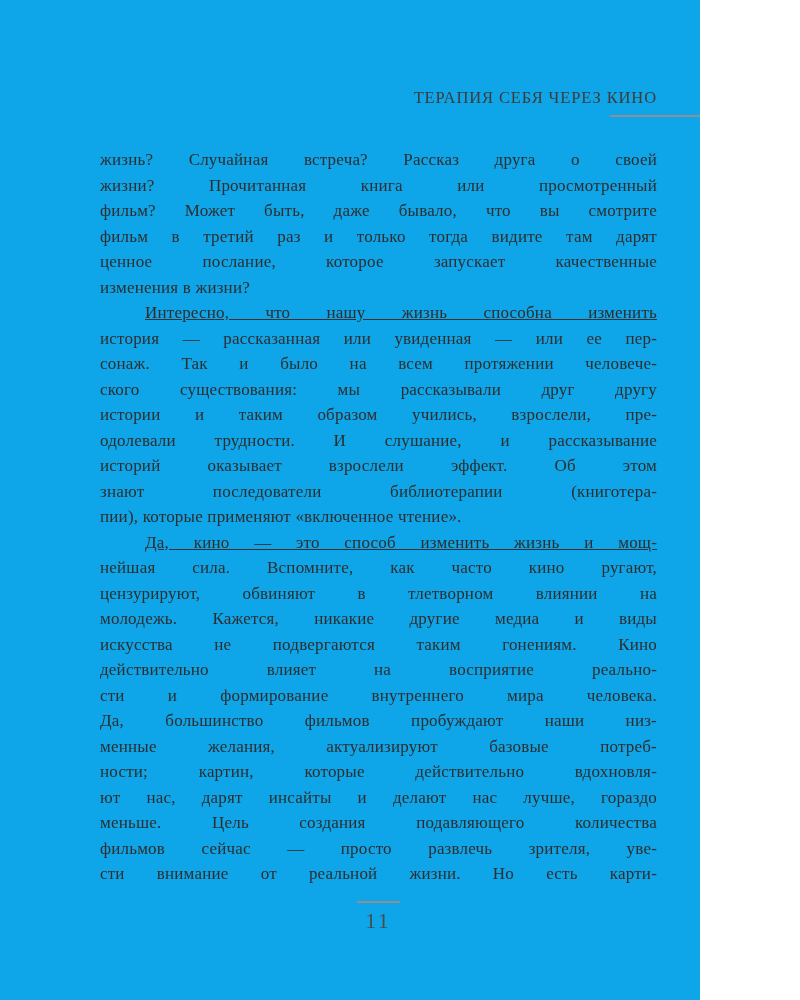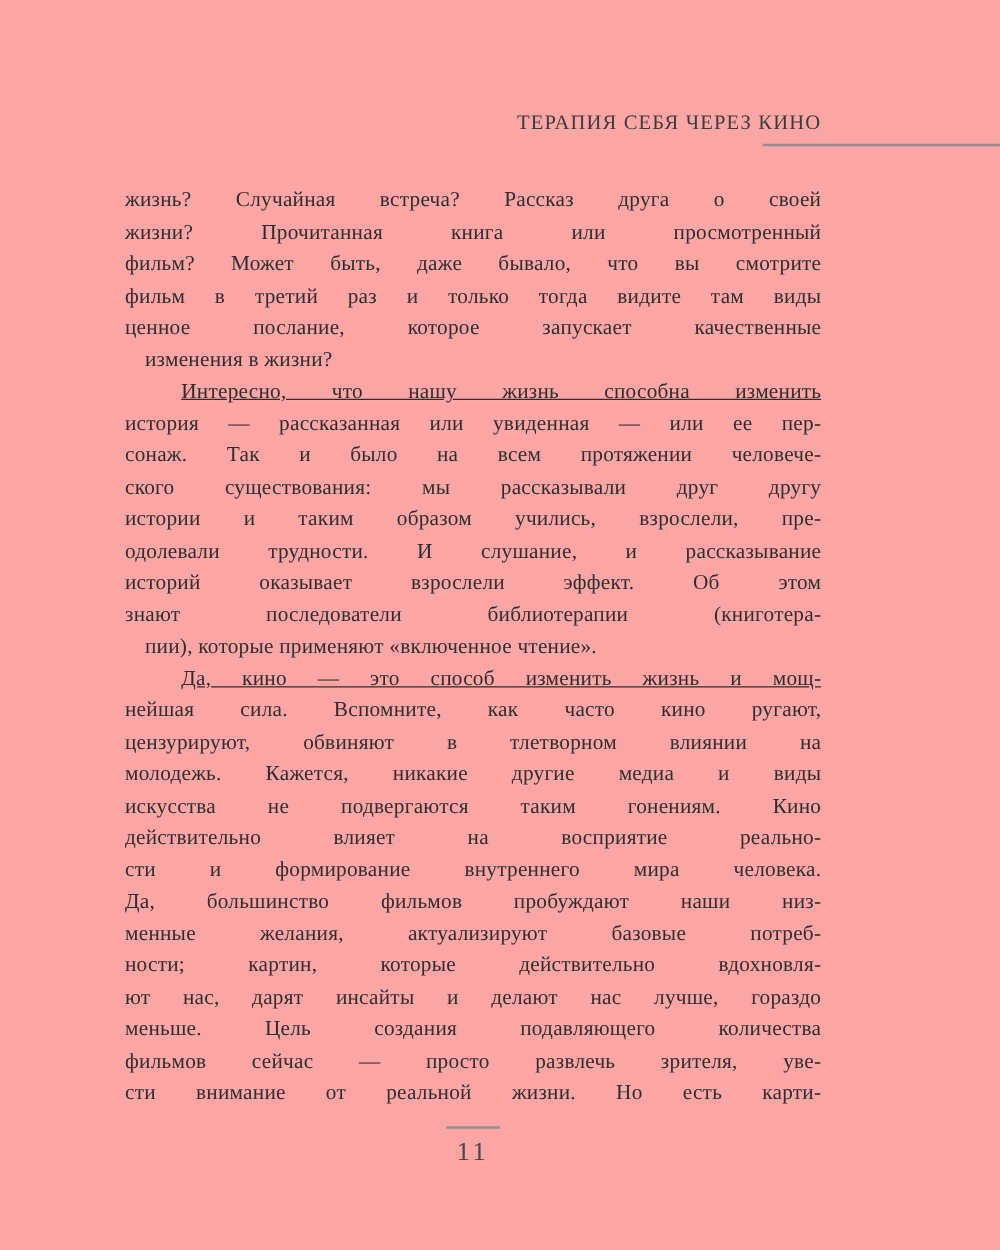--- a/index.html
+++ b/index.html
@@ -2,23 +2,23 @@
 <html lang="ru"><head>
 <meta charset="utf-8">
 <style>
   html, body {
     margin: 0;
     padding: 0;
     background: #ffffff;
   }
   .page {
     position: relative;
-    width: 800px;
+    width: 700px;
     height: 1000px;
-    background: #fca5a5;
+    background: #0ea5e9;
     font-family: "Liberation Serif", "DejaVu Serif", serif;
     overflow: hidden;
   }
   .running-header {
     position: absolute;
     top: 89px;
     left: 100px;
     width: 557px;
     text-align: right;
     font-size: 16.5px;
@@ -47,21 +47,21 @@
   .line {
     height: 25.5px;
     line-height: 25.5px;
     text-align: justify;
     text-align-last: justify;
     overflow: hidden;
     white-space: pre;
     white-space: normal;
   }
   .line.indent { padding-left: 45px; text-decoration: underline; }
-  .line.para-end { text-align-last: left; margin-left: 16px; }
+  .line.para-end { text-align-last: left; }
   .footer-rule {
     position: absolute;
     top: 901px;
     left: 357px;
     width: 43px;
     height: 2px;
     background: #8f8f8f;
   }
   .page-number {
     position: absolute;
@@ -80,21 +80,21 @@
 
 <div class="page">
   <div class="running-header">ТЕРАПИЯ СЕБЯ ЧЕРЕЗ КИНО</div>
   <div class="header-rule"></div>
 
   <div class="body-text">
       <div class="paragraph">
         <div class="line">жизнь? Случайная встреча? Рассказ друга о своей</div>
         <div class="line">жизни? Прочитанная книга или просмотренный</div>
         <div class="line">фильм? Может быть, даже бывало, что вы смотрите</div>
-        <div class="line">фильм в третий раз и только тогда видите там виды</div>
+        <div class="line">фильм в третий раз и только тогда видите там дарят</div>
         <div class="line">ценное послание, которое запускает качественные</div>
         <div class="line para-end">изменения в жизни?</div>
       </div>
       <div class="paragraph">
         <div class="line indent">Интересно, что нашу жизнь способна изменить</div>
         <div class="line">история — рассказанная или увиденная — или ее пер-</div>
         <div class="line">сонаж. Так и было на всем протяжении человече-</div>
         <div class="line">ского существования: мы рассказывали друг другу</div>
         <div class="line">истории и таким образом учились, взрослели, пре-</div>
         <div class="line">одолевали трудности. И слушание, и рассказывание</div>

